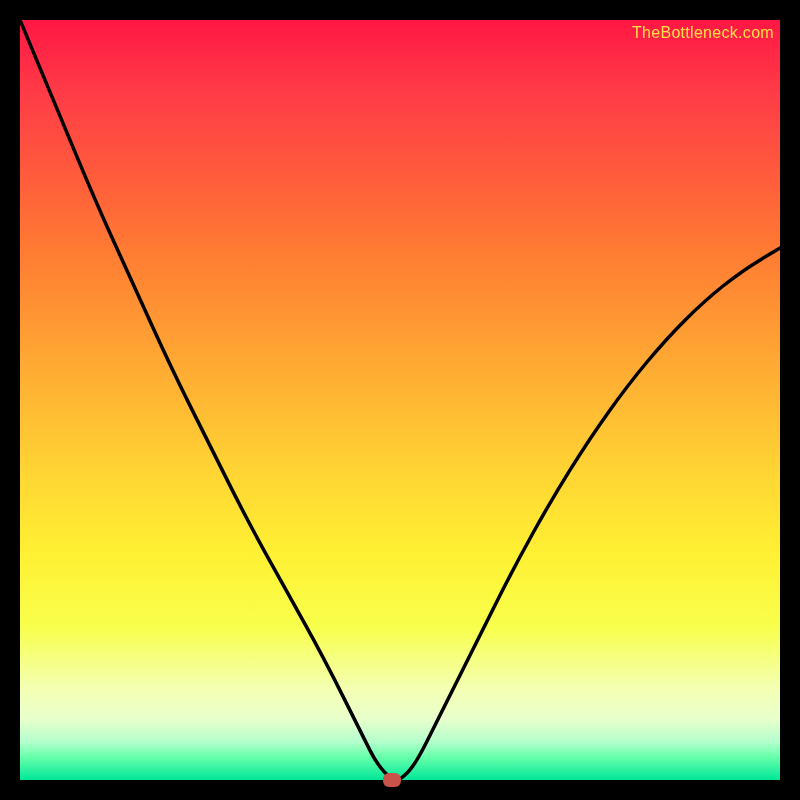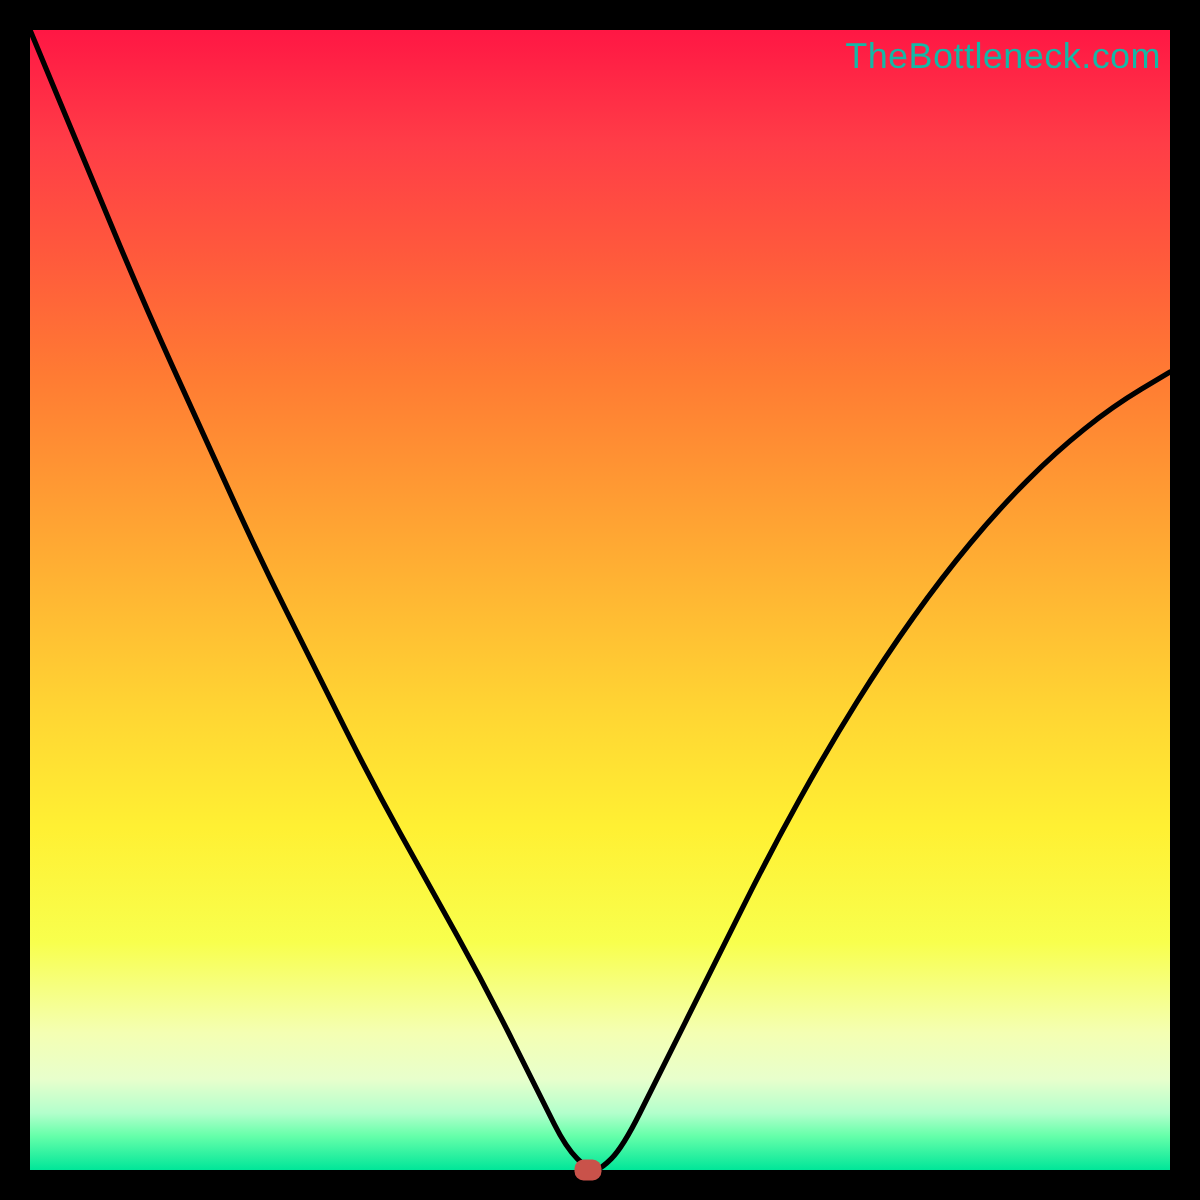--- a/index.html
+++ b/index.html
@@ -38,22 +38,22 @@
       #e8ffcc 92%,
       #b3ffcc 95%,
       #66ffaa 97%,
       #00e699 100%
     );
   }
   .watermark {
     position: absolute;
     top: 4px;
     right: 6px;
-    color: #14b8a6;
-    font-size: 24px;
+    color: #fde047;
+    font-size: 16px;
     font-weight: 500;
     letter-spacing: 0.3px;
     z-index: 10;
   }
   svg.curve {
     position: absolute;
     left: 0;
     top: 0;
     width: 760px;
     height: 760px;

